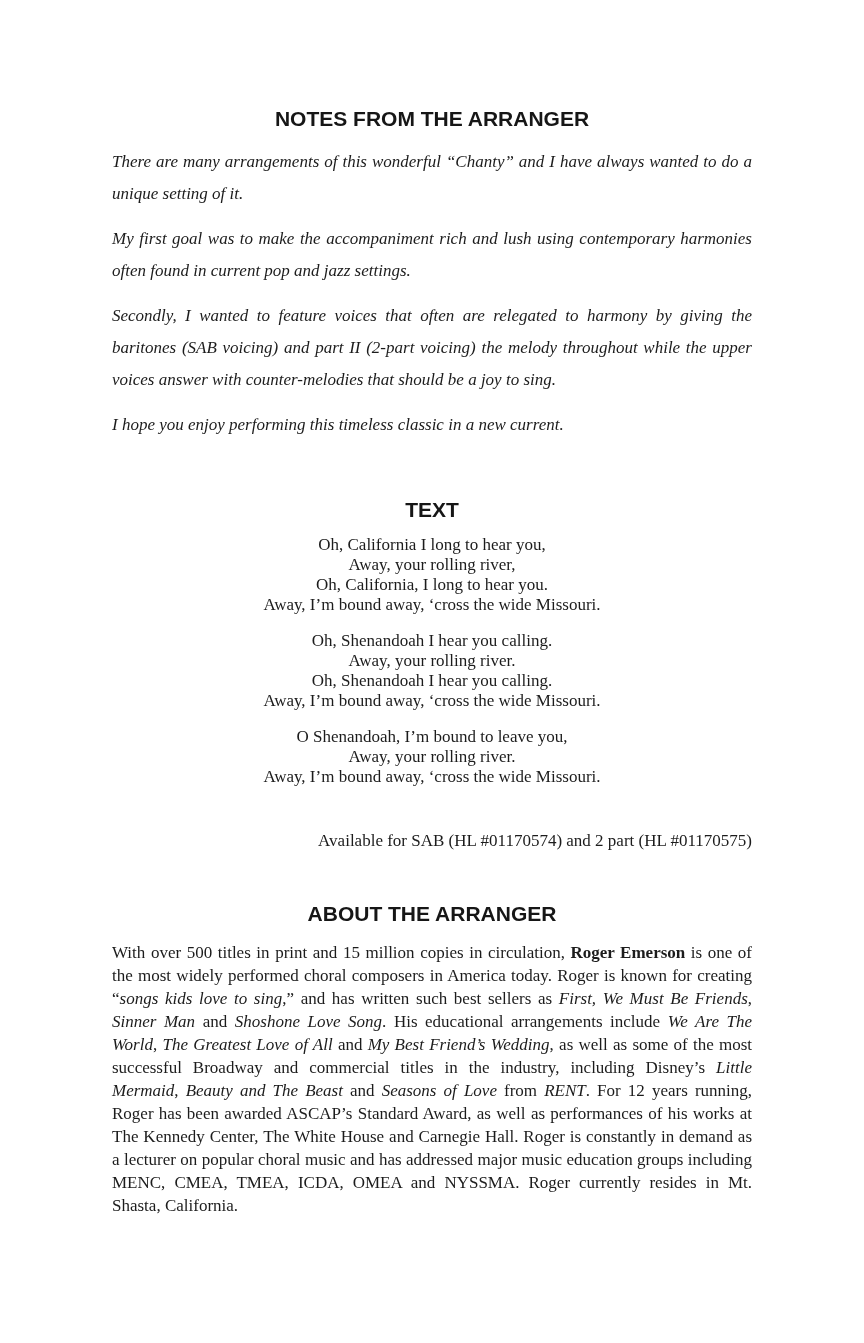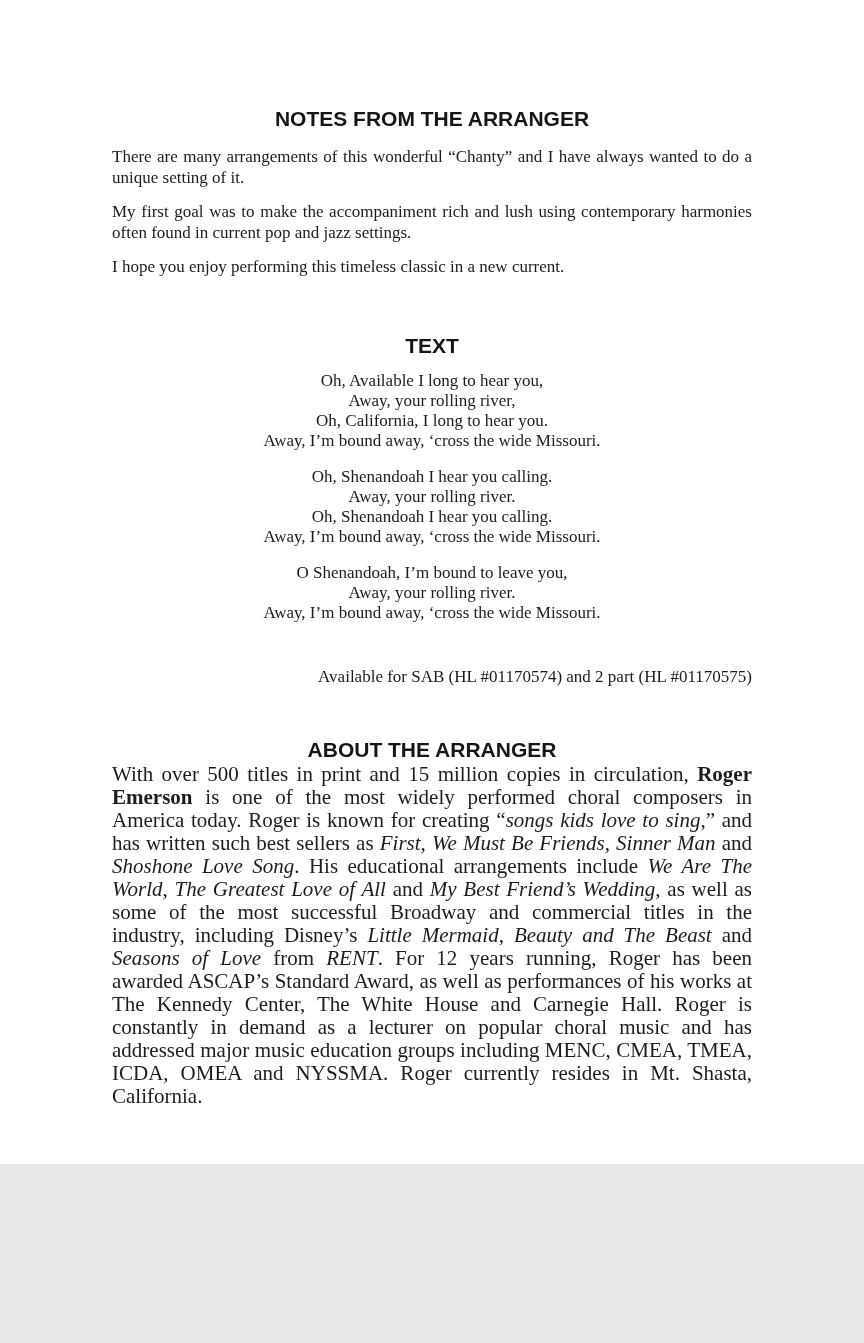--- a/index.html
+++ b/index.html
@@ -1,94 +1,96 @@
 <!DOCTYPE html>
 <html><head>
 <meta charset="utf-8">
 <style>
   * { box-sizing: border-box; }
   html, body { margin: 0; padding: 0; background: #e8e8e8; }
   .page {
     width: 864px;
-    height: 1164px;
+    height: 1343px;
     margin: 0 auto;
     background: #ffffff;
     color: #1c1c1c;
     font-family: "Liberation Serif", serif;
     overflow: hidden;
   }
   .content {
     padding: 0 112px;
   }
   .section-heading {
     font-family: "Liberation Sans", sans-serif;
     font-weight: bold;
     font-size: 21px;
     line-height: 26px;
     text-align: center;
     color: #161616;
   }
   .notes-heading { padding-top: 106px; margin-bottom: 14px; }
   .text-heading  { margin-top: 56px;  margin-bottom: 12px; }
-  .about-heading { margin-top: 49px;  margin-bottom: 0; }
+  .about-heading { margin-top: 49px;  margin-bottom: 14px; }
 
   .body-para {
     font-size: 17px;
-    line-height: 21px;
+    line-height: 32px;
     text-align: justify;
     margin: 0 0 13px 0;
+    font-style: italic;
   }
   .body-para:last-child { margin-bottom: 0; }
 
   .lyrics-block { text-align: center; }
   .stanza {
     font-size: 17px;
     line-height: 20px;
     margin-bottom: 16px;
   }
   .stanza:last-child { margin-bottom: 17px; }
   .lyric-line { white-space: nowrap; }
 
   .availability-line {
     font-size: 17px;
     line-height: 23px;
     margin-top: 42px;
     text-align: right;
   }
 
   .about-para {
-    font-size: 21px;
+    font-size: 17px;
     line-height: 23px;
     text-align: justify;
     margin: 0;
   }
   .seg-normal { font-style: normal; font-weight: normal; }
   .seg-bold   { font-weight: bold; }
   .seg-italic { font-style: italic; }
 </style>
 </head>
 <body>
 
 <div class="page">
   <div class="content">
 
     <div class="section-heading notes-heading">NOTES FROM THE ARRANGER</div>
 
     <p class="body-para">There are many arrangements of this wonderful “Chanty” and I have always wanted to do a unique setting of it.</p>
 
     <p class="body-para">My first goal was to make the accompaniment rich and lush using contemporary harmonies often found in current pop and jazz settings.</p>
 
+    <p class="body-para">Secondly, I wanted to feature voices that often are relegated to harmony by giving the baritones (SAB voicing) and part II (2-part voicing) the melody throughout while the upper voices answer with counter-melodies that should be a joy to sing.</p>
 
     <p class="body-para">I hope you enjoy performing this timeless classic in a new current.</p>
 
     <div class="section-heading text-heading">TEXT</div>
 
     <div class="lyrics-block">
       <div class="stanza">
-          <div class="lyric-line">Oh, Available I long to hear you,</div>
+          <div class="lyric-line">Oh, California I long to hear you,</div>
           <div class="lyric-line">Away, your rolling river,</div>
           <div class="lyric-line">Oh, California, I long to hear you.</div>
           <div class="lyric-line">Away, I’m bound away, ‘cross the wide Missouri.</div>
         </div>
       <div class="stanza">
           <div class="lyric-line">Oh, Shenandoah I hear you calling.</div>
           <div class="lyric-line">Away, your rolling river.</div>
           <div class="lyric-line">Oh, Shenandoah I hear you calling.</div>
           <div class="lyric-line">Away, I’m bound away, ‘cross the wide Missouri.</div>
         </div>

